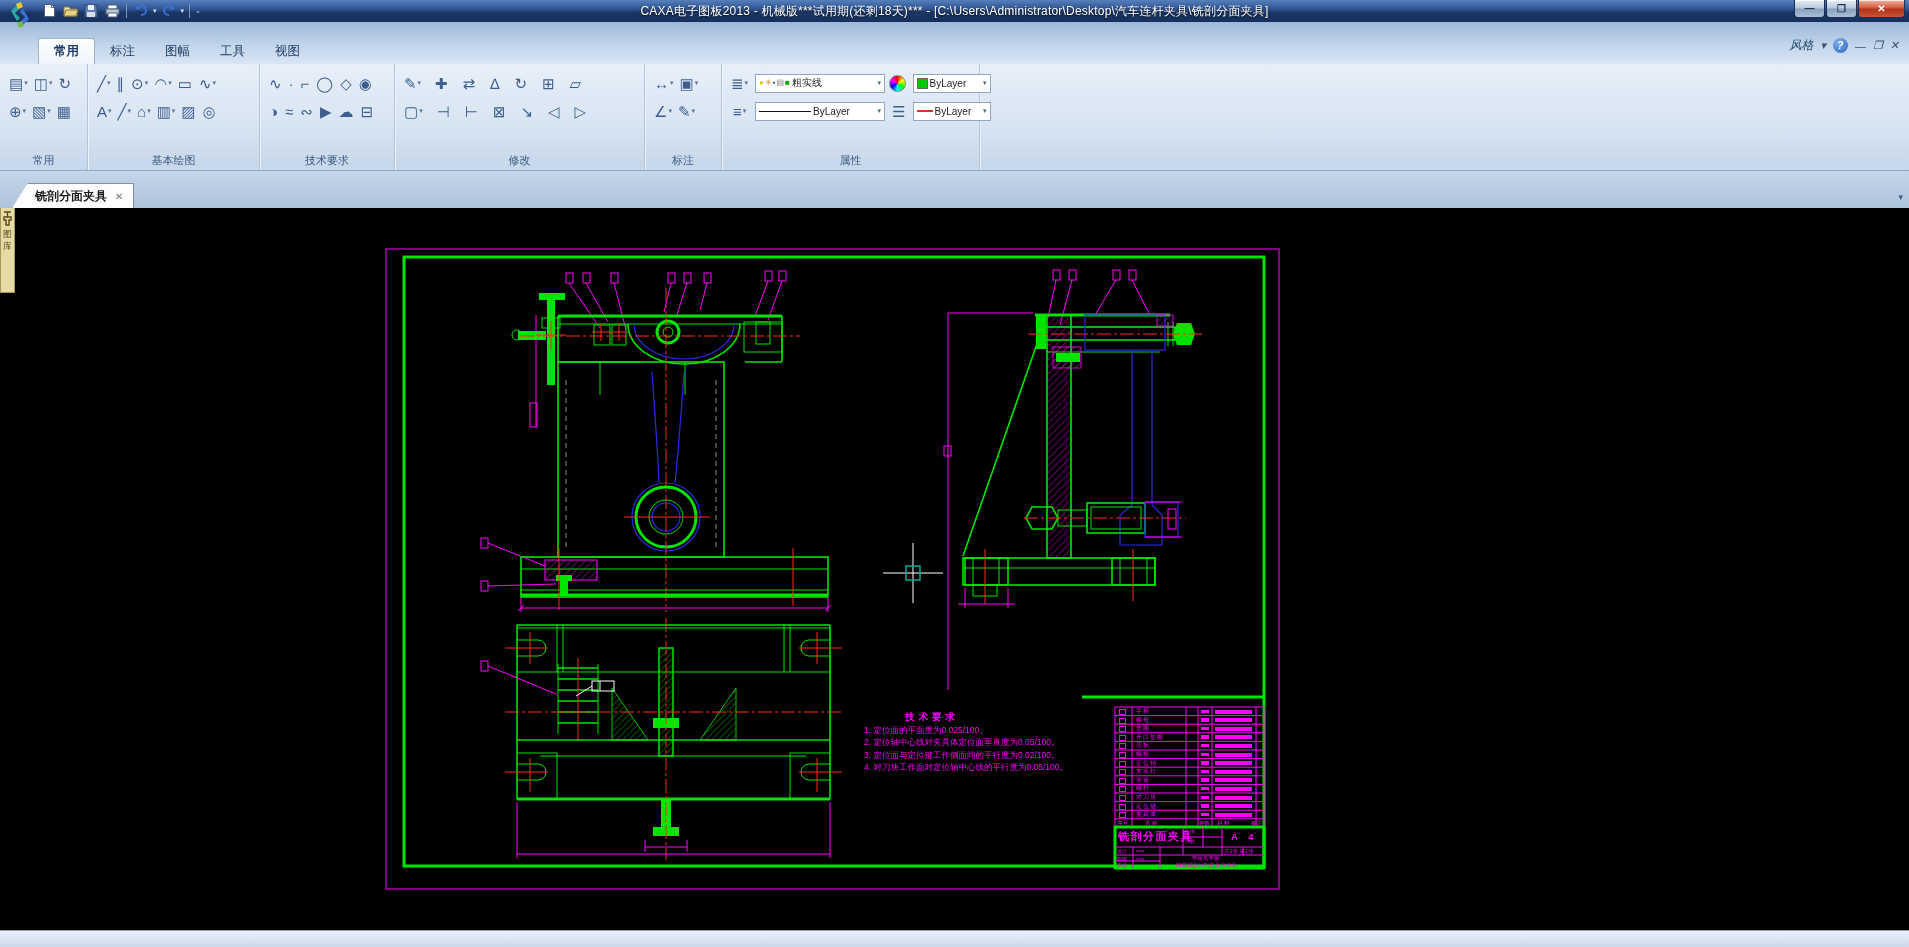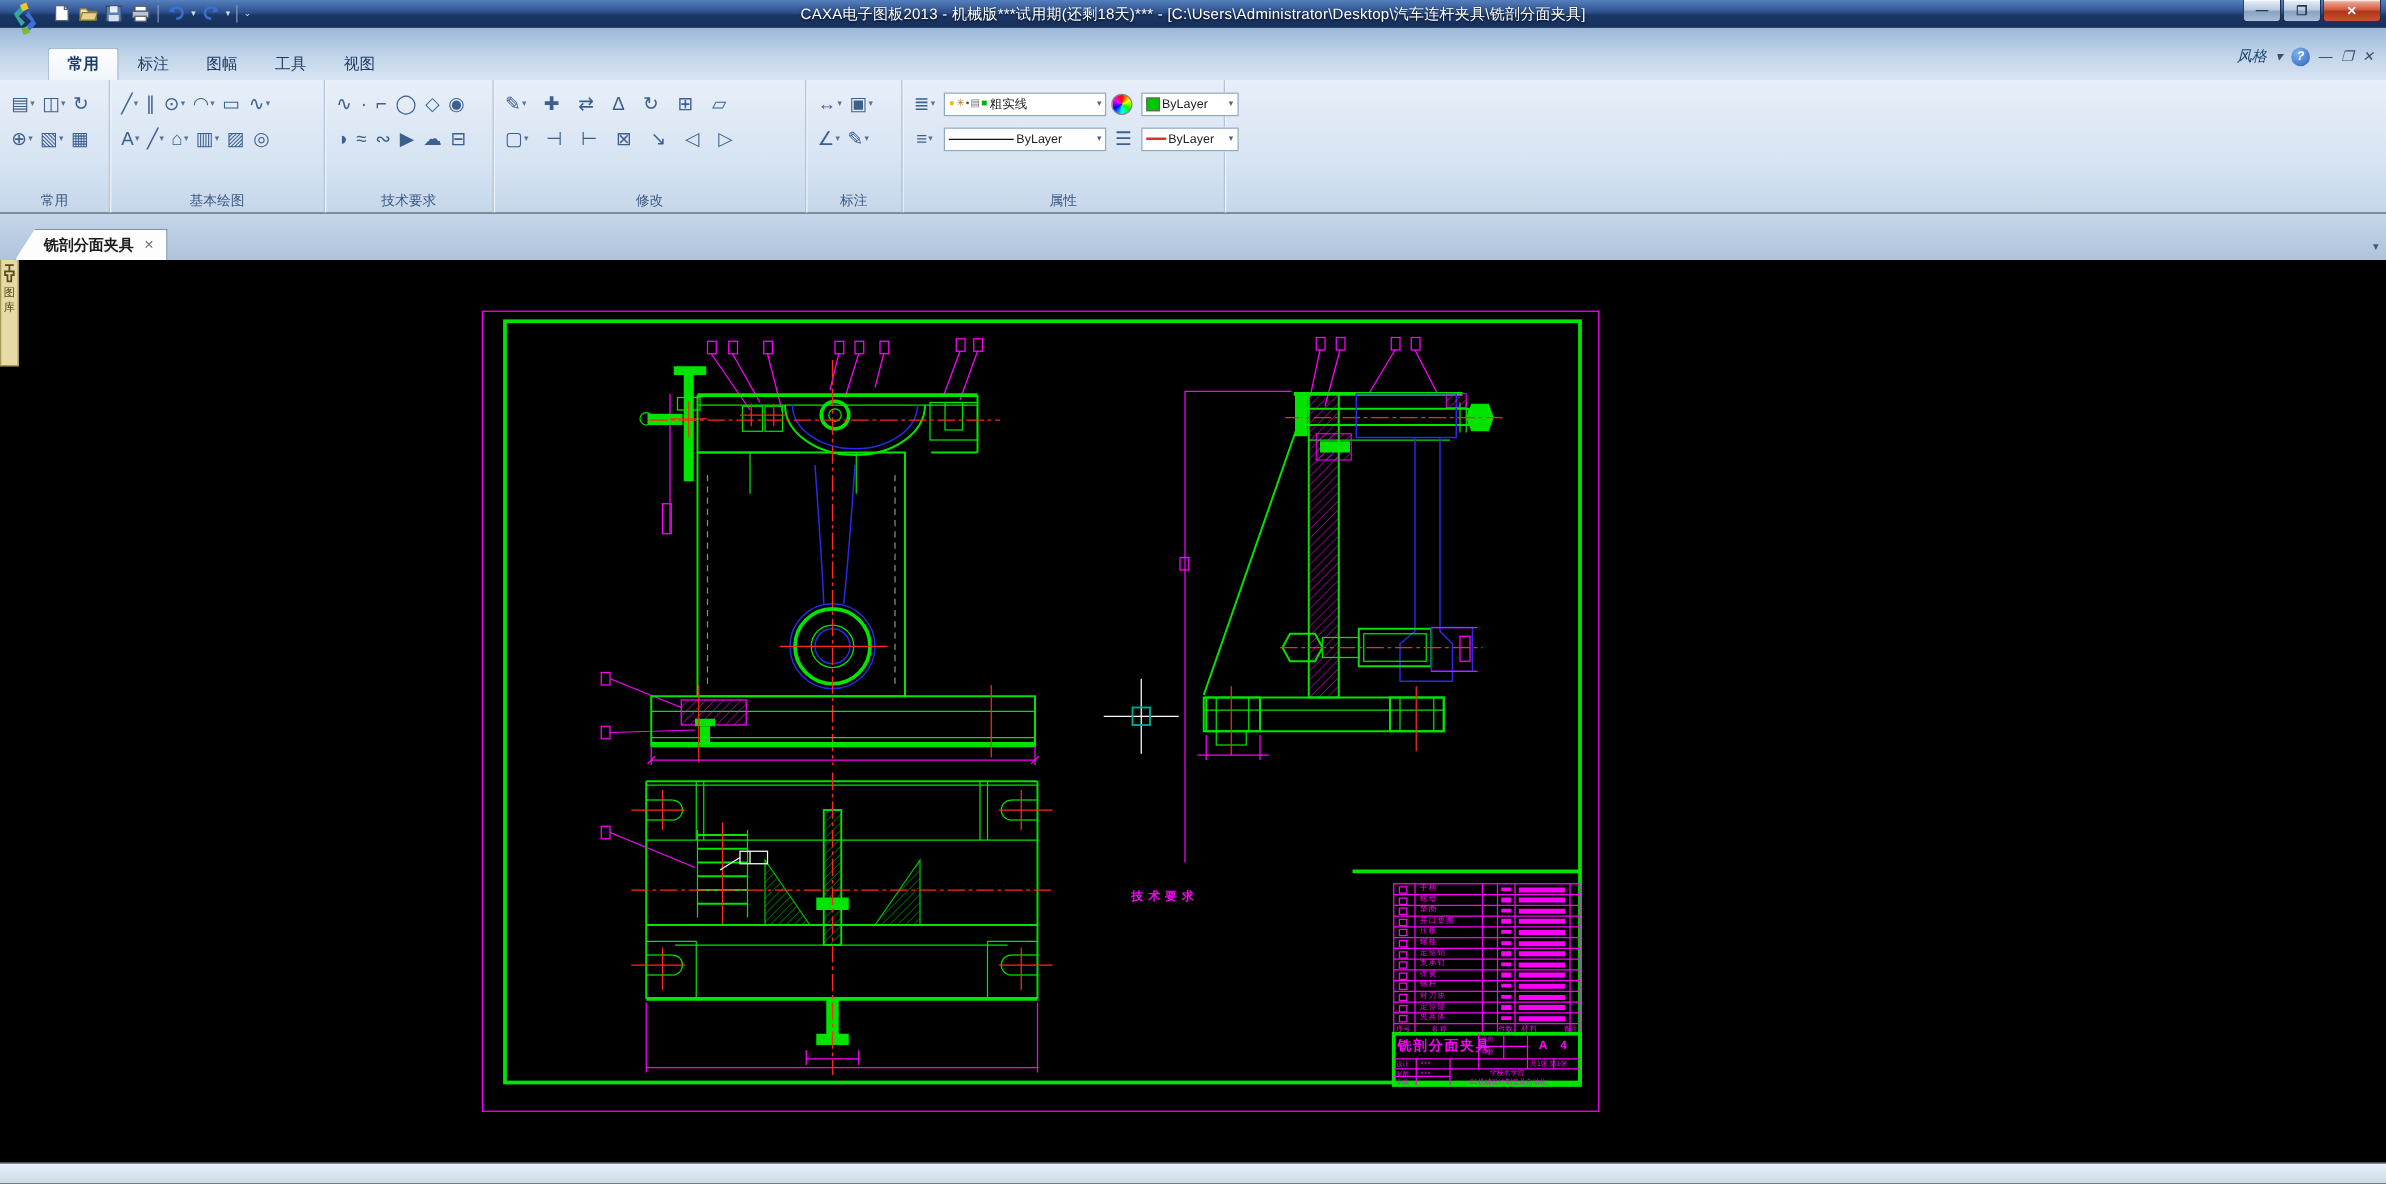--- a/index.html
+++ b/index.html
@@ -796,20 +796,27 @@
 
   <g>
     <line x1="883" y1="573" x2="943" y2="573" stroke="#ffffff" stroke-width="1"></line>
     <line x1="913" y1="543" x2="913" y2="603" stroke="#ffffff" stroke-width="1"></line>
     <rect x="906" y="566" width="14" height="14" fill="none" stroke="#00a896" stroke-width="1.5"></rect>
   </g>
 </svg>
 
 <div class="overlay">
   <div class="ovtext tr-title">技术要求</div>
+  <div class="tr-list">
+
+  <div class="tr-line">1. 定位面的平面度为0.025/100。</div>
+      <div class="tr-line">2. 定位轴中心线对夹具体定位面垂直度为0.05/100。</div>
+      <div class="tr-line">3. 定位面与定位键工作侧面间的平行度为0.02/100。</div>
+      <div class="tr-line">4. 对刀块工作面对定位轴中心线的平行度为0.05/100。</div>
+    </div>
 
   <div class="bom">
 
       <div class="bomrow">
         <span class="bnum"></span>
         <span class="bname">手柄</span>
         <span class="bm1"></span>
         <span class="bm2"></span>
       </div>
 

